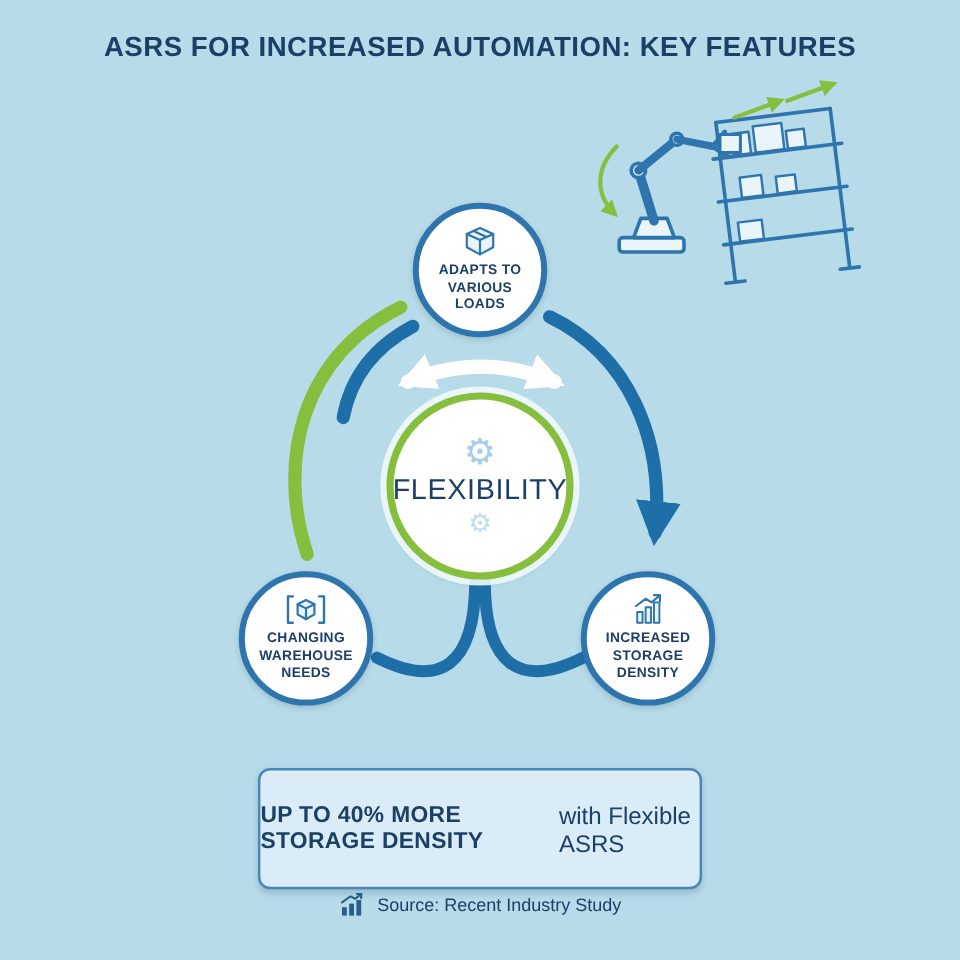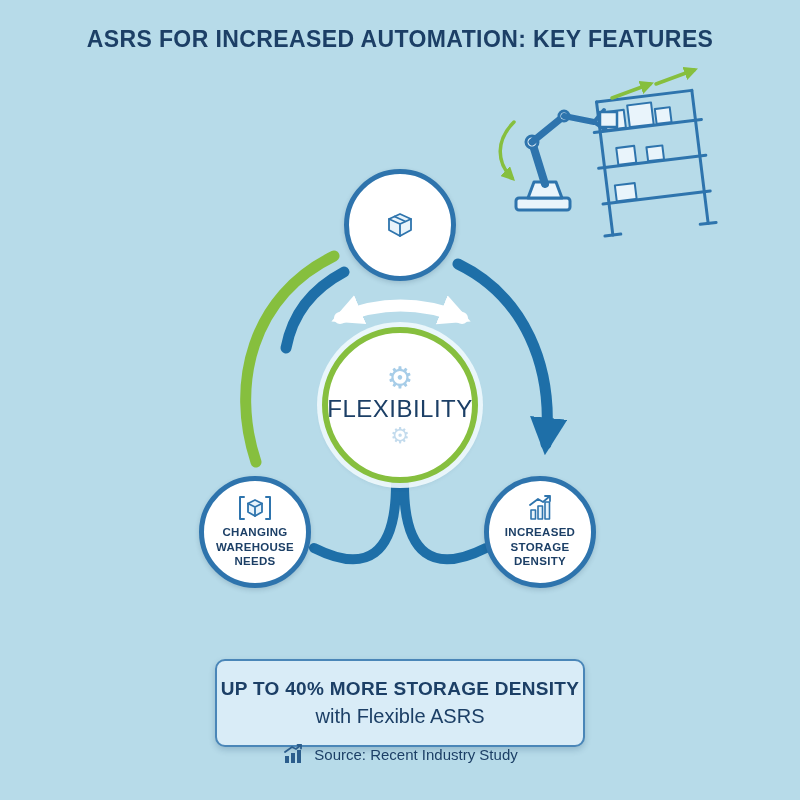--- a/index.html
+++ b/index.html
@@ -31,24 +31,24 @@
   .node-label{font-size:11.5px;font-weight:700;color:var(--navy);line-height:1.25;
     letter-spacing:.3px;width:90px;margin-top:4px;text-transform:uppercase;}
   .node-icon{height:26px;display:block;}
   .hub{position:absolute;left:322px;top:327px;width:156px;height:156px;border-radius:50%;
     background:#fff;border:6px solid var(--green);z-index:2;display:flex;flex-direction:column;
     align-items:center;justify-content:center;text-align:center;
     box-shadow:0 0 0 5px rgba(240,249,253,.9),0 3px 6px rgba(20,50,80,.2);}
   .gear-top{font-size:30px;line-height:1;color:var(--icon-light);}
   .gear-bottom{font-size:22px;line-height:1;color:#c3dbed;}
   .hub-label{font-size:24px;font-weight:400;color:var(--navy);letter-spacing:.5px;margin:2px 16px;}
-  .banner{position:absolute;left:215px;top:640px;width:370px;height:88px;
+  .banner{position:absolute;left:215px;top:640px;width:370px;height:101px;
     background:var(--banner-fill);border:2px solid var(--banner-border);border-radius:10px;
-    z-index:2;display:flex;flex-direction:column;align-items:center;justify-content:center;
-    box-shadow:0 3px 6px rgba(20,60,100,.22);margin-top:19px;}
+    z-index:2;display:flex;flex-direction:row;align-items:center;justify-content:center;
+    box-shadow:0 3px 6px rgba(20,60,100,.22);}
   .banner-line1{font-size:19px;font-weight:700;color:var(--navy);letter-spacing:.3px;}
   .banner-line2{font-size:20px;color:var(--navy);margin-top:5px;}
   .footer{position:absolute;left:0;top:744px;width:100%;display:flex;align-items:center;
     justify-content:center;gap:10px;z-index:2;}
   .footer-text{font-size:15px;color:var(--navy);}
 </style>
 </head>
 <body>
 
 <div class="canvas">
@@ -109,20 +109,21 @@
     </g>
 
     <path class="arc arc-white-s" stroke-width="12" d="M340 318 Q400 293 462 318" marker-start="url(#mWhite)" marker-end="url(#mWhite)"></path>
   </svg>
 
   <div class="node node-top">
     <svg class="node-icon" width="28" height="26" viewBox="0 0 28 26">
       <path class="ill-fill" stroke-width="1.8" d="M14 2 L25 7 L25 18 L14 24 L3 18 L3 7 Z"></path>
       <path class="ill" stroke-width="1.8" d="M3 7 L14 12 L25 7 M14 12 L14 24 M8.5 4.5 L19.5 9.5"></path>
     </svg>
+    <div class="node-label">ADAPTS TO VARIOUS LOADS</div>
   </div>
 
   <div class="node node-left">
     <svg class="node-icon" width="34" height="26" viewBox="0 0 34 26">
       <path class="ill" stroke-width="2" d="M6 2 L2 2 L2 24 L6 24 M28 2 L32 2 L32 24 L28 24"></path>
       <path class="ill-fill" stroke-width="1.8" d="M17 5 L24 8.5 L24 17 L17 21 L10 17 L10 8.5 Z"></path>
       <path class="ill" stroke-width="1.8" d="M10 8.5 L17 12 L24 8.5 M17 12 L17 21"></path>
     </svg>
     <div class="node-label">CHANGING WAREHOUSE NEEDS</div>
   </div>

